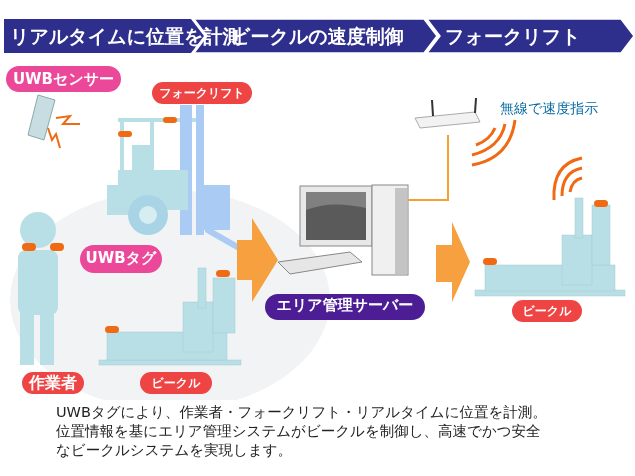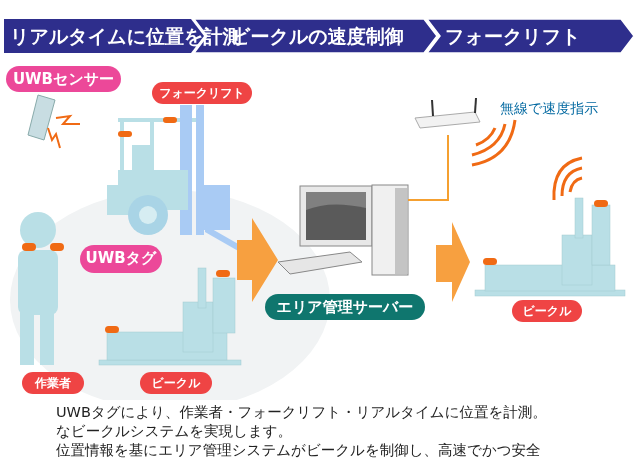--- a/index.html
+++ b/index.html
@@ -3,21 +3,21 @@
 <meta charset="utf-8">
 <style>
   html,body{margin:0;padding:0;background:#fff;}
   body{width:635px;height:476px;position:relative;overflow:hidden;font-family:"DejaVu Sans",sans-serif;}
   .banner{position:absolute;left:4px;top:19px;width:630px;height:34px;}
   .banner svg{position:absolute;left:0;top:0;}
   .bn-text{position:absolute;top:0;height:34px;line-height:34px;color:#fff;font-weight:bold;font-size:19px;letter-spacing:0px;white-space:nowrap;}
   .pill{position:absolute;color:#fff;font-weight:bold;text-align:center;border-radius:20px;white-space:nowrap;}
   .pill.orange{background:#ec4899;}
   .pill.navy{background:#ef4444;}
-  .pill.green{background:#0f766e;}
+  .pill.green{background:#4c1d95;font-family:Liberation Mono, monospace;}
   .art{position:absolute;left:0;top:0;}
   .caption{position:absolute;left:56px;top:403px;width:580px;font-size:14.5px;line-height:19px;color:#222;}
   .caption div{white-space:nowrap;}
   .wifi-label{position:absolute;left:500px;top:100px;font-size:14px;color:#0369a1;}
 </style>
 </head>
 <body>
 
 <div class="banner">
   <svg width="630" height="34">
@@ -114,22 +114,22 @@
     <path d="M562,196 Q562,172 582,168"></path>
     <path d="M554,200 Q552,164 582,158"></path>
   </g>
 </svg>
 
 <div class="wifi-label">無線で速度指示</div>
 
 <div class="pill orange" style="left:6px;top:66px;width:115px;height:26px;line-height:26px;font-size:15px;">UWBセンサー</div>
 <div class="pill navy" style="left:152px;top:82px;width:100px;height:22px;line-height:22px;font-size:12px;">フォークリフト</div>
 <div class="pill orange" style="left:80px;top:245px;width:82px;height:28px;line-height:26px;font-size:15px;">UWBタグ</div>
-<div class="pill navy" style="left:22px;top:372px;width:62px;height:22px;line-height:22px;font-size:12px;">作業者</div>
+<div class="pill navy" style="left:22px;top:372px;width:62px;height:22px;line-height:22px;font-size:16px;">作業者</div>
 <div class="pill navy" style="left:140px;top:372px;width:72px;height:22px;line-height:22px;font-size:12px;">ビークル</div>
 <div class="pill green" style="left:265px;top:294px;width:160px;height:26px;line-height:26px;font-size:15px;">エリア管理サーバー</div>
 <div class="pill navy" style="left:512px;top:300px;width:70px;height:22px;line-height:22px;font-size:12px;">ビークル</div>
 
 <div class="caption">
   <div>UWBタグにより、作業者・フォークリフト・リアルタイムに位置を計測。</div>
+  <div>位置情報を基にエリア管理システムがビークルを制御し、高速でかつ安全</div>
   <div>なビークルシステムを実現します。</div>
-  <div>位置情報を基にエリア管理システムがビークルを制御し、高速でかつ安全</div>
 </div>
 
 </body></html>

